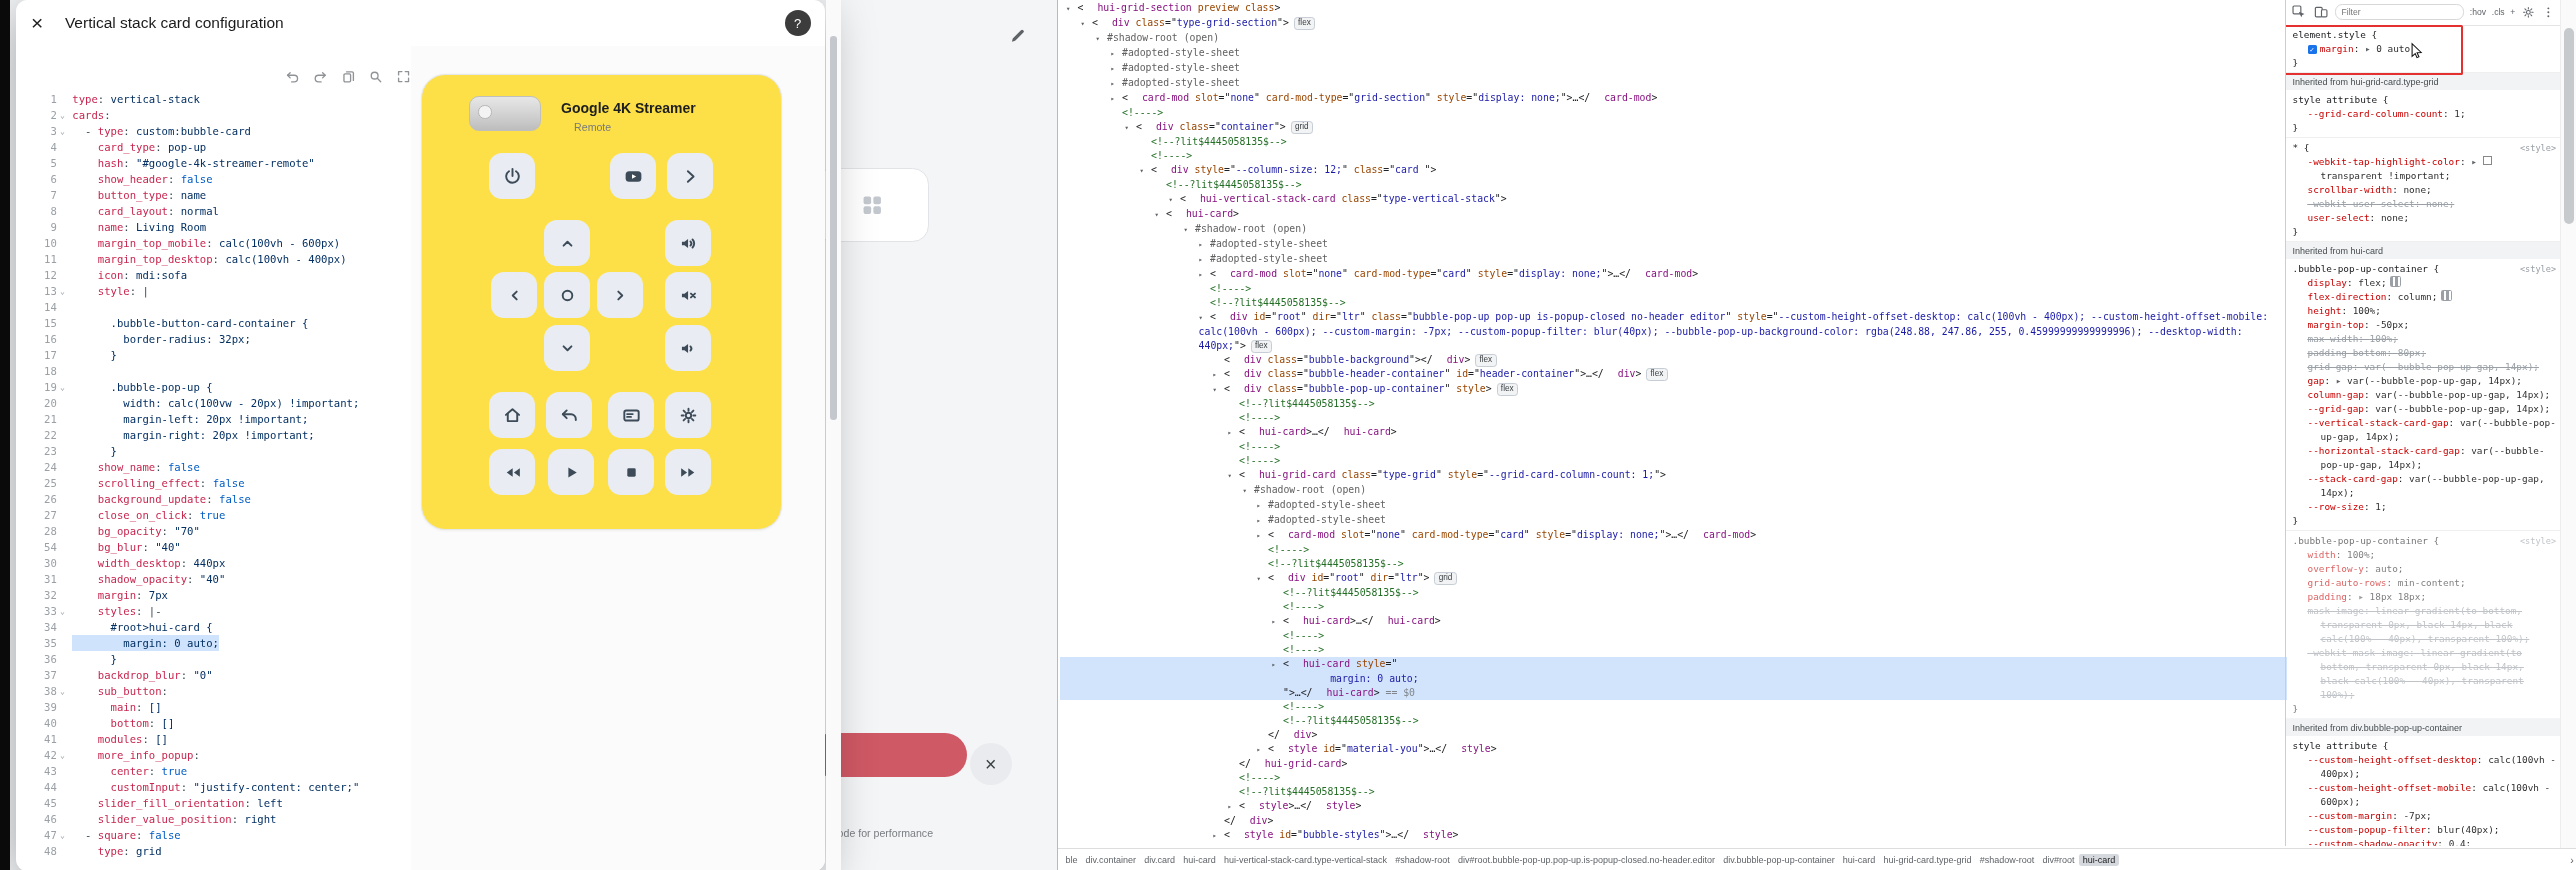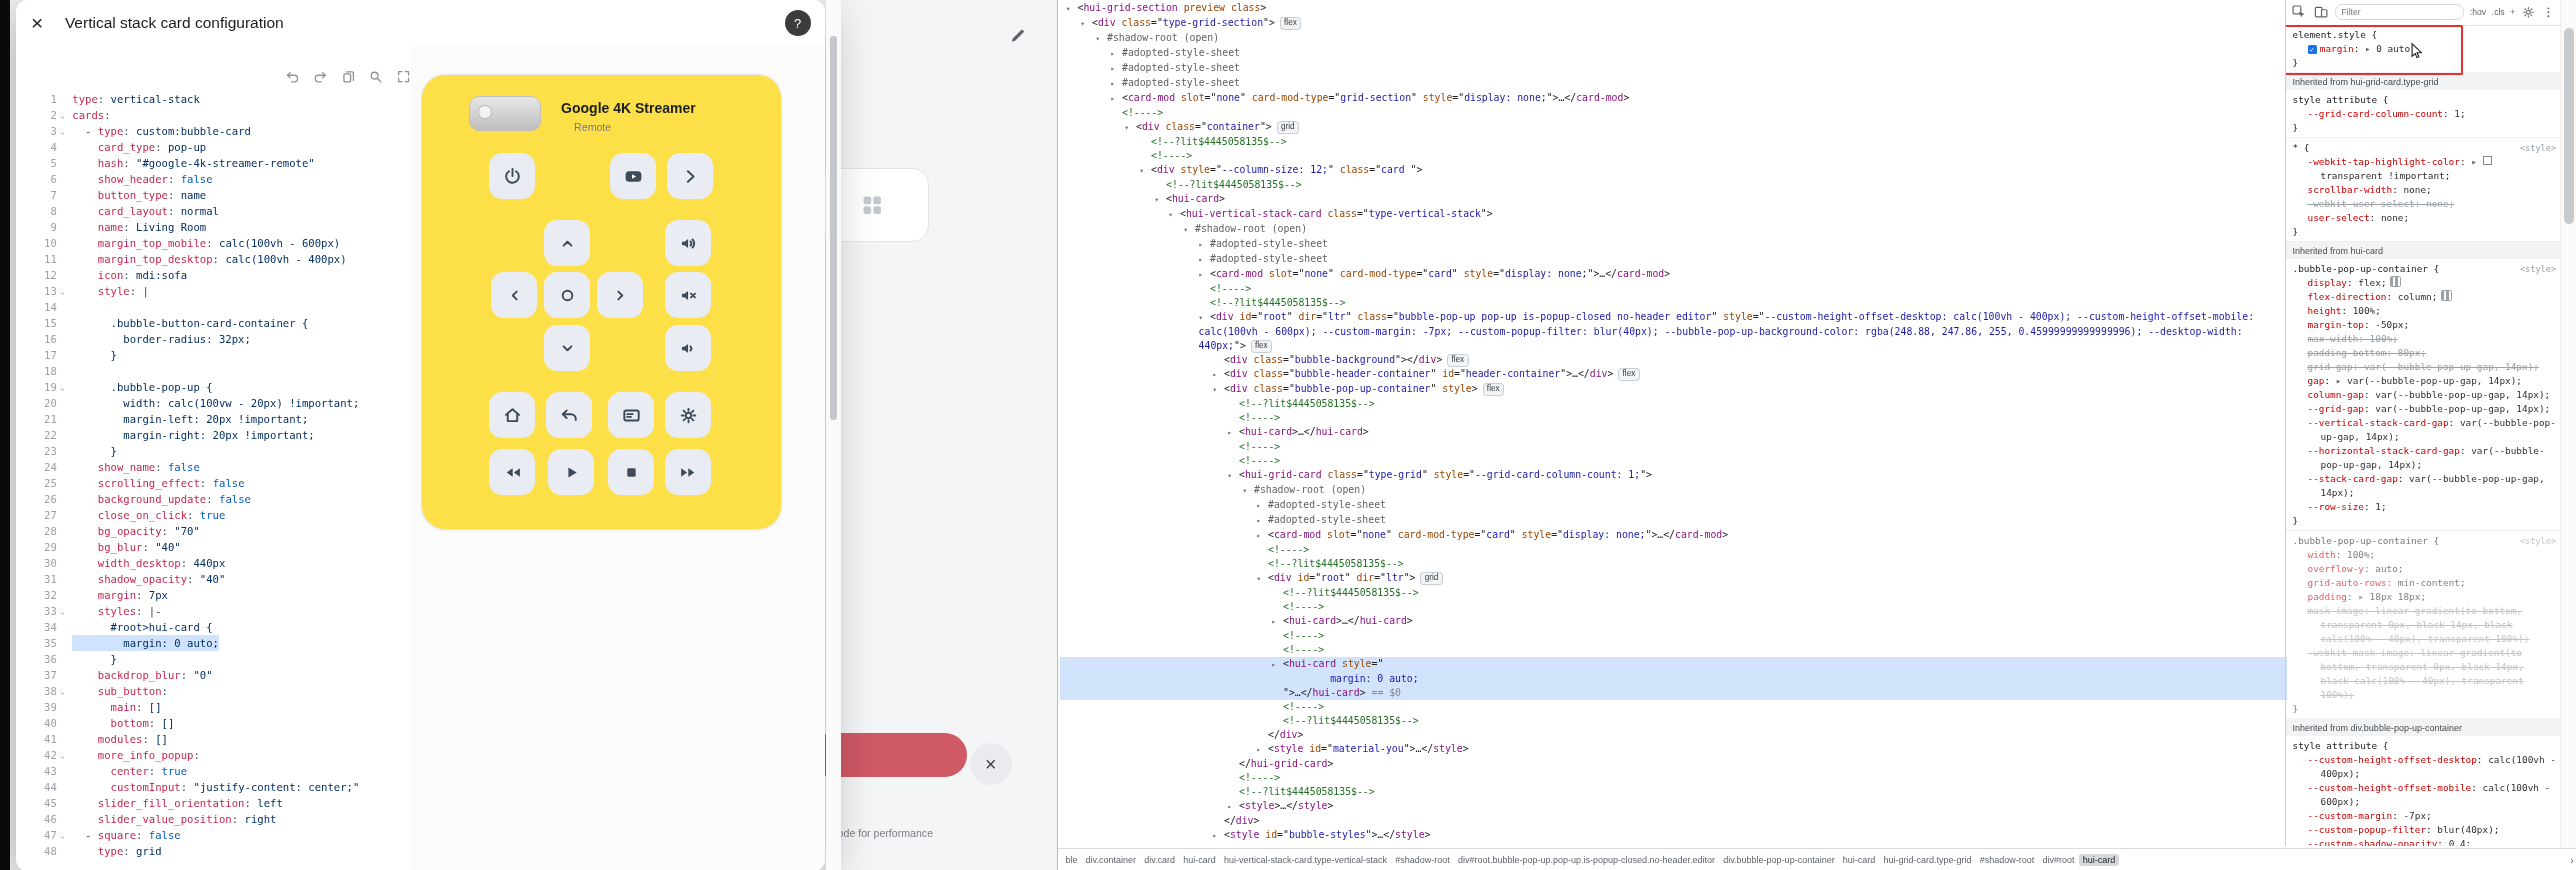--- a/index.html
+++ b/index.html
@@ -67,21 +67,21 @@
   
   .devtools{left:1057px;top:0;width:1519px;height:871px;background:#fff;border-left:0.8px solid #b6b9bd;z-index:4;}
   .tree{position:absolute;left:0;top:0;width:1227px;height:849px;overflow:hidden;
       font-family:"DejaVu Sans Mono",monospace;font-size:9.8px;padding:0.8px 1.6px 0 1.6px;}
   .trow{line-height:14px;min-height:14px;white-space:pre-wrap;color:#202124;}
   .tsel{background:#d2e3fc;}
   .tar{display:inline-block;width:11.4px;color:#5f6368;font-size:7.3px;}
   .tbadge{display:inline-block;margin-left:4.9px;padding:0 3.3px;border:0.8px solid #c6cdd4;border-radius:3.3px;
       font-family:"Liberation Sans",sans-serif;font-size:8.2px;color:#3c4043;background:#f1f3f4;line-height:10.6px;vertical-align:0.8px;}
   .tmark{color:#80868b;}
-  .tg{color:#881280;}
+  .tg{color:#881280;margin-left:14px;}
   .an{color:#994500;}
   .av{color:#1a1aa6;margin-top:30px;}
   .cmt{color:#236e25;}
   .sh{color:#616161;}
 
   
   .stylespane{position:absolute;left:1227px;top:0;width:275px;height:846px;border-left:0.8px solid #cdcdcd;
       overflow:hidden;font-family:"DejaVu Sans Mono",monospace;font-size:9.4px;line-height:14px;}
   .st-toolbar{height:24.5px;display:flex;align-items:center;gap:5.7px;padding:0 4.9px;border-bottom:0.8px solid #e4e4e4;
       font-family:"Liberation Sans",sans-serif;}
@@ -316,21 +316,21 @@
         <span class="cm-gutter">27</span>
         <span class="cm-fold"></span>
         <span class="cm-code"><span class="y-p">    </span><span class="y-k">close_on_click</span><span class="y-p">: </span><span class="y-b">true</span></span>
       </div>
       <div class="cm-line">
         <span class="cm-gutter">28</span>
         <span class="cm-fold"></span>
         <span class="cm-code"><span class="y-p">    </span><span class="y-k">bg_opacity</span><span class="y-p">: </span><span class="y-s">"70"</span></span>
       </div>
       <div class="cm-line">
-        <span class="cm-gutter">29</span>
+        <span class="cm-gutter">54</span>
         <span class="cm-fold"></span>
         <span class="cm-code"><span class="y-p">    </span><span class="y-k">bg_blur</span><span class="y-p">: </span><span class="y-s">"40"</span></span>
       </div>
       <div class="cm-line">
         <span class="cm-gutter">30</span>
         <span class="cm-fold"></span>
         <span class="cm-code"><span class="y-p">    </span><span class="y-k">width_desktop</span><span class="y-p">: </span><span class="y-t">440px</span></span>
       </div>
       <div class="cm-line">
         <span class="cm-gutter">31</span>
@@ -552,22 +552,22 @@
       <div class="trow" style="padding-left: 51px;"><span class="tar">▸</span><span class="ttx"><span class="sh">#adopted-style-sheet</span></span></div>
       <div class="trow" style="padding-left: 51px;"><span class="tar">▸</span><span class="ttx"><span class="sh">#adopted-style-sheet</span></span></div>
       <div class="trow" style="padding-left: 51px;"><span class="tar">▸</span><span class="ttx"><span class="sh">#adopted-style-sheet</span></span></div>
       <div class="trow" style="padding-left: 51px;"><span class="tar">▸</span><span class="ttx">&lt;<span class="tg">card-mod</span> <span class="an">slot</span>="<span class="av">none</span>" <span class="an">card-mod-type</span>="<span class="av">grid-section</span>" <span class="an">style</span>="<span class="av">display: none;</span>"&gt;…&lt;/<span class="tg">card-mod</span>&gt;</span></div>
       <div class="trow" style="padding-left: 51px;"><span class="tar"></span><span class="ttx"><span class="cmt">&lt;!----&gt;</span></span></div>
       <div class="trow" style="padding-left: 65px;"><span class="tar">▾</span><span class="ttx">&lt;<span class="tg">div</span> <span class="an">class</span>="<span class="av">container</span>"&gt;</span><span class="tbadge">grid</span></div>
       <div class="trow" style="padding-left: 80px;"><span class="tar"></span><span class="ttx"><span class="cmt">&lt;!--?lit$4445058135$--&gt;</span></span></div>
       <div class="trow" style="padding-left: 80px;"><span class="tar"></span><span class="ttx"><span class="cmt">&lt;!----&gt;</span></span></div>
       <div class="trow" style="padding-left: 80px;"><span class="tar">▾</span><span class="ttx">&lt;<span class="tg">div</span> <span class="an">style</span>="<span class="av">--column-size: 12;</span>" <span class="an">class</span>="<span class="av">card </span>"&gt;</span></div>
       <div class="trow" style="padding-left: 95px;"><span class="tar"></span><span class="ttx"><span class="cmt">&lt;!--?lit$4445058135$--&gt;</span></span></div>
+      <div class="trow" style="padding-left: 109px;"><span class="tar">▾</span><span class="ttx">&lt;<span class="tg">hui-vertical-stack-card</span> <span class="an">class</span>="<span class="av">type-vertical-stack</span>"&gt;</span></div>
       <div class="trow" style="padding-left: 95px;"><span class="tar">▾</span><span class="ttx">&lt;<span class="tg">hui-card</span>&gt;</span></div>
-      <div class="trow" style="padding-left: 109px;"><span class="tar">▾</span><span class="ttx">&lt;<span class="tg">hui-vertical-stack-card</span> <span class="an">class</span>="<span class="av">type-vertical-stack</span>"&gt;</span></div>
       <div class="trow" style="padding-left: 124px;"><span class="tar">▾</span><span class="ttx"><span class="sh">#shadow-root (open)</span></span></div>
       <div class="trow" style="padding-left: 139px;"><span class="tar">▸</span><span class="ttx"><span class="sh">#adopted-style-sheet</span></span></div>
       <div class="trow" style="padding-left: 139px;"><span class="tar">▸</span><span class="ttx"><span class="sh">#adopted-style-sheet</span></span></div>
       <div class="trow" style="padding-left: 139px;"><span class="tar">▸</span><span class="ttx">&lt;<span class="tg">card-mod</span> <span class="an">slot</span>="<span class="av">none</span>" <span class="an">card-mod-type</span>="<span class="av">card</span>" <span class="an">style</span>="<span class="av">display: none;</span>"&gt;…&lt;/<span class="tg">card-mod</span>&gt;</span></div>
       <div class="trow" style="padding-left: 139px;"><span class="tar"></span><span class="ttx"><span class="cmt">&lt;!----&gt;</span></span></div>
       <div class="trow" style="padding-left: 139px;"><span class="tar"></span><span class="ttx"><span class="cmt">&lt;!--?lit$4445058135$--&gt;</span></span></div>
       <div class="trow" style="padding-left: 139px;"><span class="tar">▾</span><span class="ttx">&lt;<span class="tg">div</span> <span class="an">id</span>="<span class="av">root</span>" <span class="an">dir</span>="<span class="av">ltr</span>" <span class="an">class</span>="<span class="av">bubble-pop-up pop-up is-popup-closed no-header editor</span>" <span class="an">style</span>="<span class="av">--custom-height-offset-desktop: calc(100vh - 400px); --custom-height-offset-mobile: calc(100vh - 600px); --custom-margin: -7px; --custom-popup-filter: blur(40px); --bubble-pop-up-background-color: rgba(248.88, 247.86, 255, 0.45999999999999996); --desktop-width: 440px;</span>"&gt;</span><span class="tbadge">flex</span></div>
       <div class="trow" style="padding-left: 153px;"><span class="tar"></span><span class="ttx">&lt;<span class="tg">div</span> <span class="an">class</span>="<span class="av">bubble-background</span>"&gt;&lt;/<span class="tg">div</span>&gt;</span><span class="tbadge">flex</span></div>
       <div class="trow" style="padding-left: 153px;"><span class="tar">▸</span><span class="ttx">&lt;<span class="tg">div</span> <span class="an">class</span>="<span class="av">bubble-header-container</span>" <span class="an">id</span>="<span class="av">header-container</span>"&gt;…&lt;/<span class="tg">div</span>&gt;</span><span class="tbadge">flex</span></div>
       <div class="trow" style="padding-left: 153px;"><span class="tar">▾</span><span class="ttx">&lt;<span class="tg">div</span> <span class="an">class</span>="<span class="av">bubble-pop-up-container</span>" <span class="an">style</span>&gt;</span><span class="tbadge">flex</span></div>

